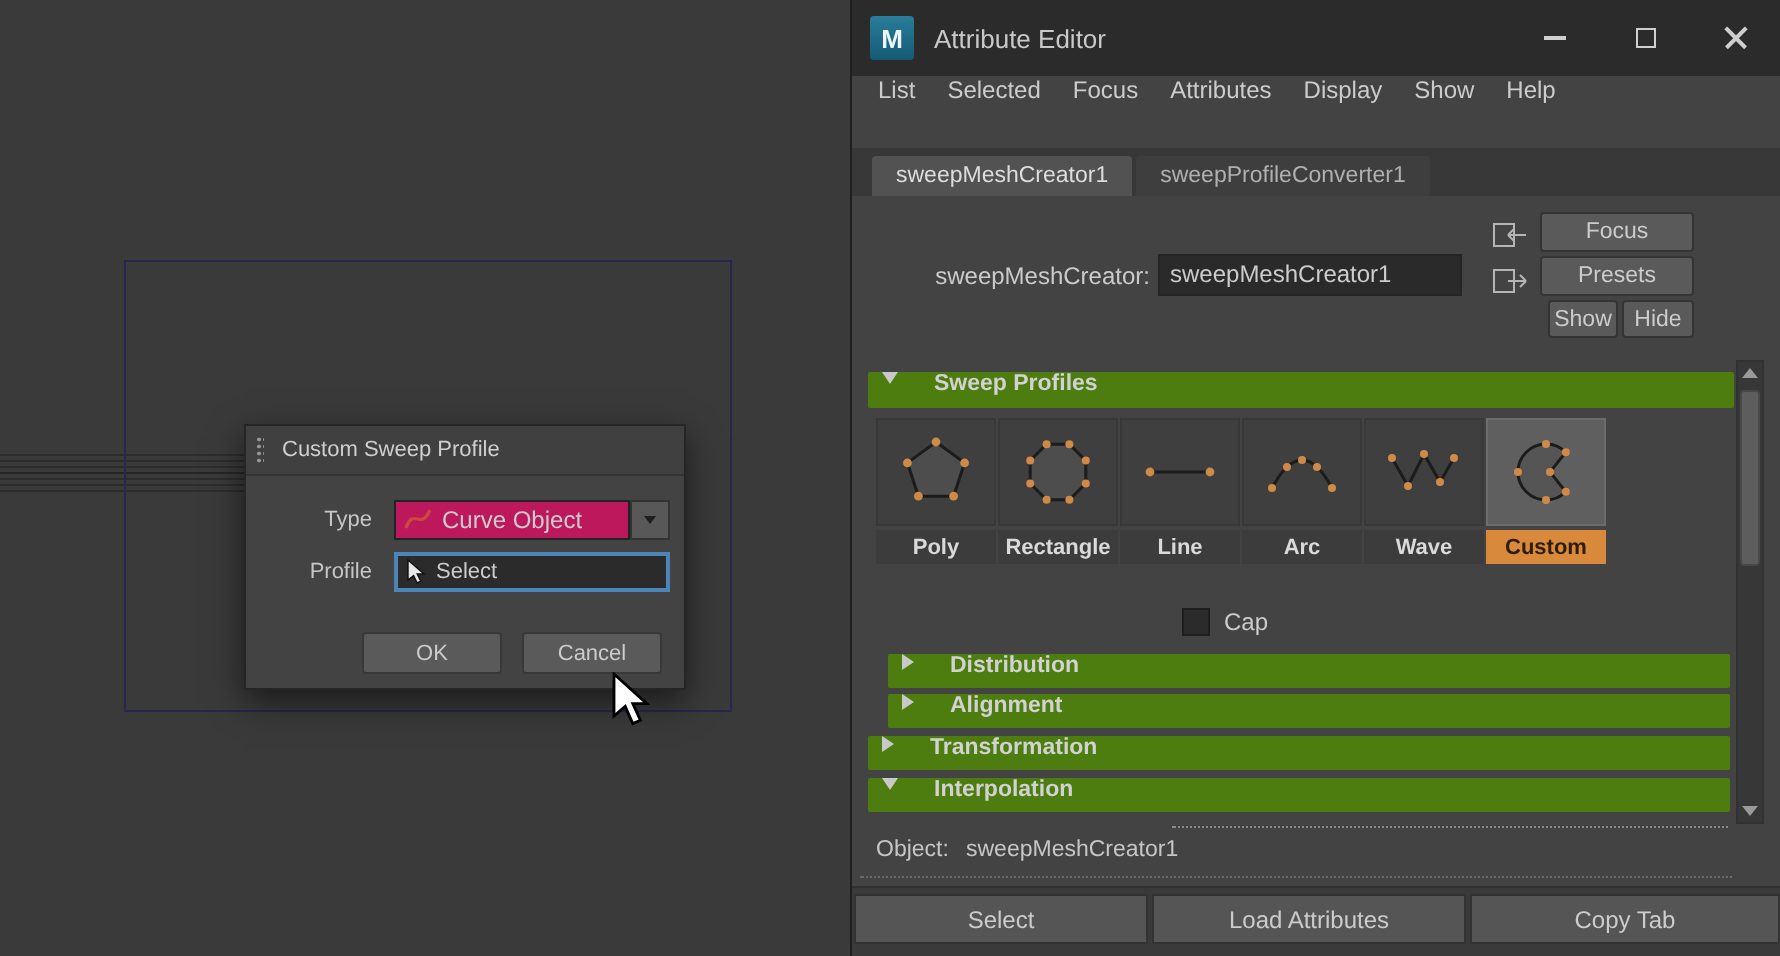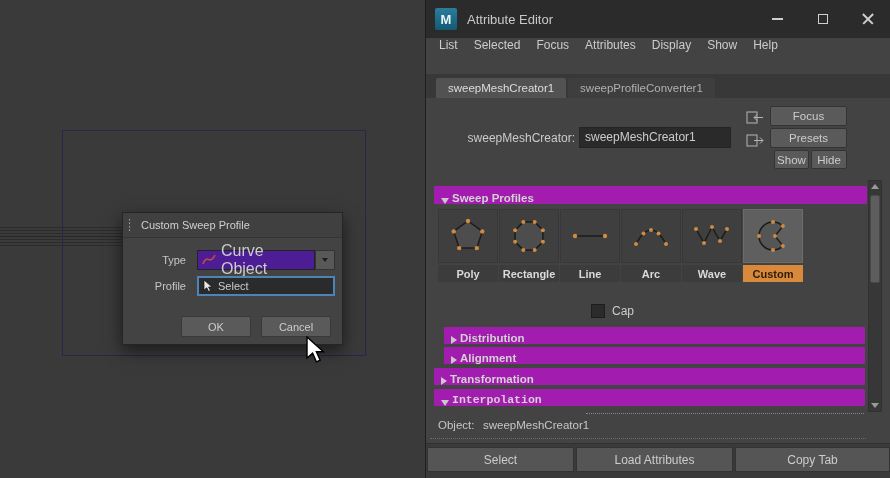--- a/index.html
+++ b/index.html
@@ -14,22 +14,22 @@
 
   
   #sweep-dialog { position:absolute; left:122px; top:212px; width:221px; height:133px;
     background:#434343; border:1px solid #252525; box-shadow:0 6px 16px rgba(0,0,0,.55); z-index:5; }
   .dlg-title { position:relative; height:25px; background:#404040; border-bottom:1px solid #343434;
     display:flex; align-items:center; }
   .dlg-grip { width:4px; height:14px; margin-left:5px;
     background-image:radial-gradient(circle,#999 .8px,transparent 1.1px); background-size:3px 3.5px; }
   .dlg-title-text { margin-left:9px; font-size:11px; color:#cfcfcf; }
   .dlg-label { position:absolute; width:58px; text-align:right; font-size:11px; color:#c6c6c6; }
-  .dlg-dropdown { position:absolute; left:74px; top:37px; width:118px; height:20px; background:#4c1d95;
-    border:1px solid #232323; display:flex; align-items:center; gap:5px; padding-left:4px; color:#cccccc; font-size:16px; }
+  .dlg-dropdown { position:absolute; left:74px; top:37px; width:118px; height:20px; background:#be185d;
+    border:1px solid #232323; display:flex; align-items:center; gap:5px; padding-left:4px; color:#cccccc; font-size:12px; }
   .dlg-drop-btn { position:absolute; left:192px; top:37px; width:20px; height:20px; background:#585858;
     border:1px solid #333; display:flex; align-items:center; justify-content:center; }
   .dlg-select-field { position:absolute; left:74px; top:63px; width:138px; height:20px; background:#2b2b2b;
     border:2px solid #4d84b8; display:flex; align-items:center; gap:5px; padding-left:4px; color:#cccccc; font-size:11px; }
   .dlg-btn { position:absolute; top:103px; height:21px; background:#5a5a5a; border:1px solid #383838;
     border-radius:2px; color:#cccccc; font-size:11px; display:flex; align-items:center; justify-content:center; }
   #dlg-ok { left:58px; width:70px; }
   #dlg-cancel { left:138px; width:70px; }
 
   #mouse-cursor { position:absolute; left:306px; top:336px; z-index:9; }
@@ -67,27 +67,27 @@
     border:1px solid #242424; color:#cccccc; font-size:12px; line-height:19px; padding-left:5px; }
   .conn-icon { position:absolute; left:320px; }
 
   .ae-btn { position:absolute; background:#5a5a5a; border:1px solid #343434; border-radius:2px;
     color:#cccccc; font-size:11.5px; display:flex; align-items:center; justify-content:center; }
   #btn-focus   { left:344px; top:106px; width:77px; height:20px; }
   #btn-presets { left:344px; top:128px; width:77px; height:20px; }
   #btn-show    { left:348px; top:150px; width:35px; height:19px; }
   #btn-hide    { left:385px; top:150px; width:36px; height:19px; }
 
-  .sec-hdr { position:absolute; height:18px; background:#a21caf; display:flex; align-items:flex-end;
-    gap:3px; padding-left:7px; font-size:11.5px; font-weight:bold; color:#d2d2d2; border-radius:1px; }
+  .sec-hdr { position:absolute; height:18px; background:#4d7c0f; display:flex; align-items:flex-start;
+    gap:18px; padding-left:7px; font-size:11.5px; font-weight:bold; color:#d2d2d2; border-radius:1px; }
   #sec-sweep  { left:8px;  top:186px; width:433px; }
   #sec-dist   { left:18px; top:327px; width:421px; height:17px; }
   #sec-align  { left:18px; top:347px; width:421px; height:17px; }
   #sec-trans  { left:8px;  top:368px; width:431px; height:17px; }
-  #sec-interp { left:8px;  top:389px; width:431px; height:17px;font-family:Liberation Mono, monospace; }
+  #sec-interp { left:8px;  top:389px; width:431px; height:17px; }
 
   .tri-down { width:0; height:0; border-left:4.5px solid transparent; border-right:4.5px solid transparent; border-top:6px solid #c9c9c9; }
   .tri-right { width:0; height:0; border-top:4.5px solid transparent; border-bottom:4.5px solid transparent; border-left:6px solid #c9c9c9; }
   .tri-dd { width:0; height:0; border-left:3.5px solid transparent; border-right:3.5px solid transparent; border-top:4.5px solid #1e1e1e; }
   .tri-up-sm { width:0; height:0; border-left:4px solid transparent; border-right:4px solid transparent; border-bottom:5px solid #9a9a9a; }
   .tri-down-sm { width:0; height:0; border-left:4px solid transparent; border-right:4px solid transparent; border-top:5px solid #9a9a9a; }
 
   .profile-cell { position:absolute; top:209px; width:60px; }
   .profile-icon-box { width:60px; height:54px; background:#3f3f3f; border:1px solid #383838;
     display:flex; align-items:center; justify-content:center; }

